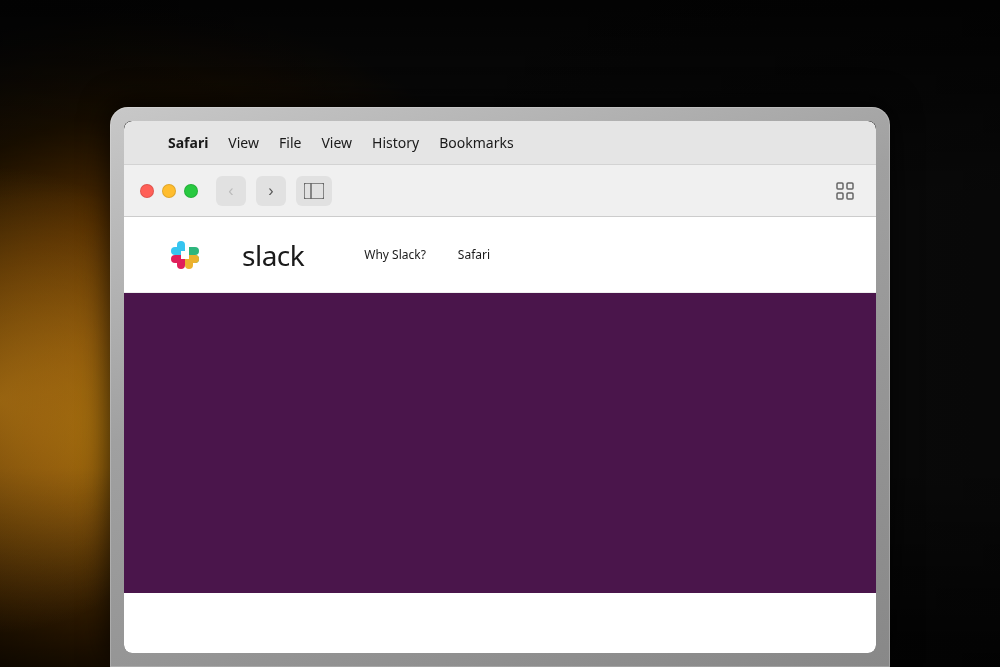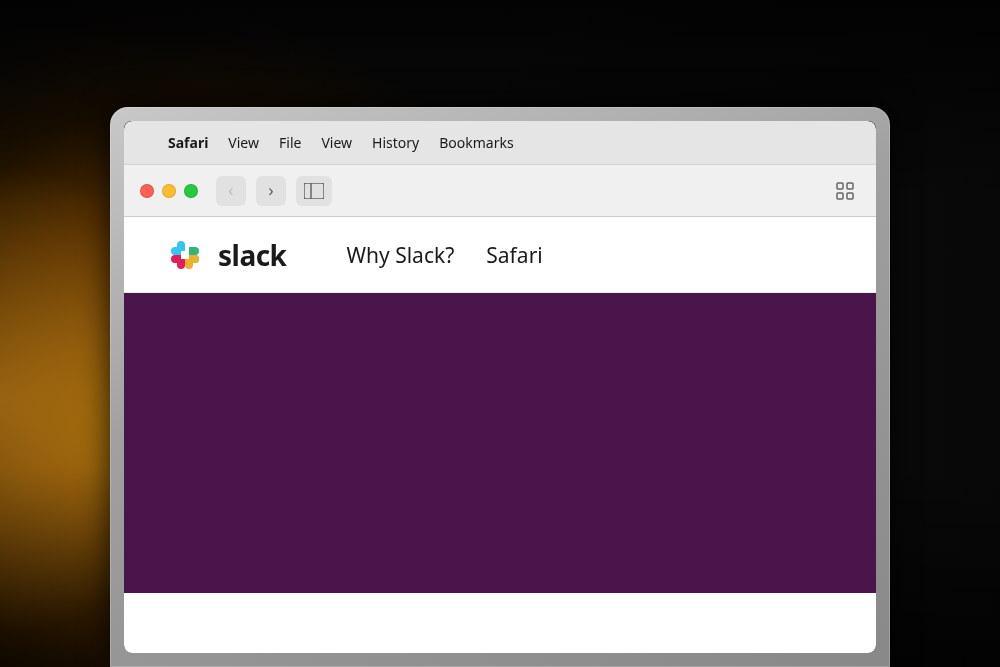--- a/index.html
+++ b/index.html
@@ -189,33 +189,34 @@
     }
 
     .slack-logo {
       display: flex;
       align-items: center;
       gap: 12px;
     }
 
     .slack-text {
       font-size: 28px;
-      font-weight: 700;
+      font-weight: 400;
       color: #1a1a1a;
       letter-spacing: -0.5px;
+      margin-left: 24px;
     }
 
     .slack-nav-links {
       display: flex;
       gap: 32px;
       margin-left: 20px;
     }
 
     .slack-nav-link {
-      font-size: 21px;
+      font-size: 12px;
       color: #1a1a1a;
       text-decoration: none;
       cursor: pointer;
       font-weight: 400;
     }
 
     
     .slack-hero {
       flex: 1;
       background: #4a154b;

